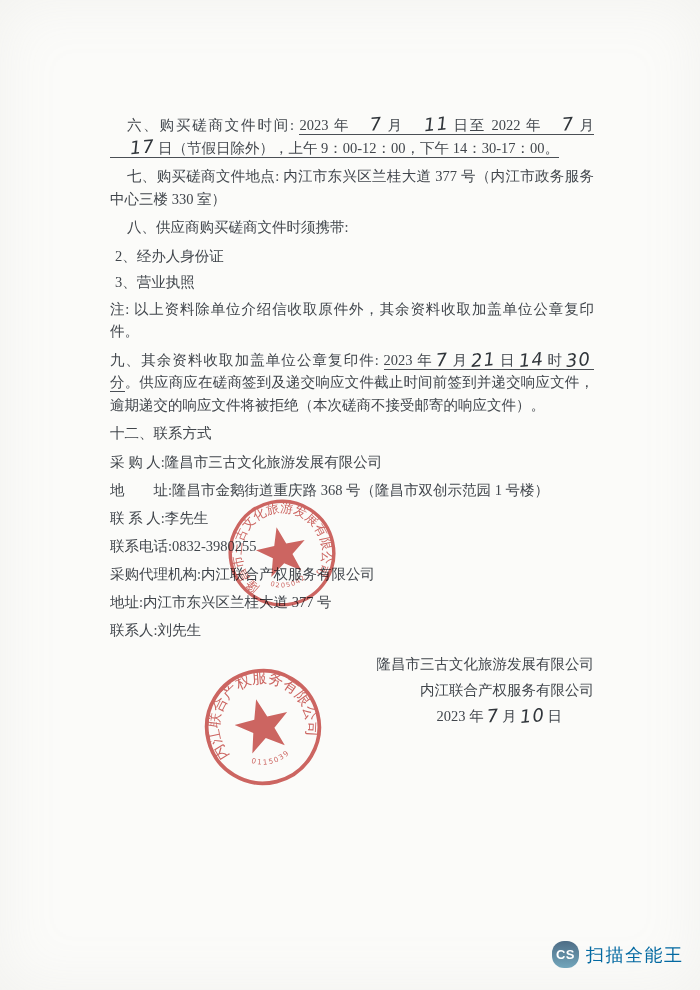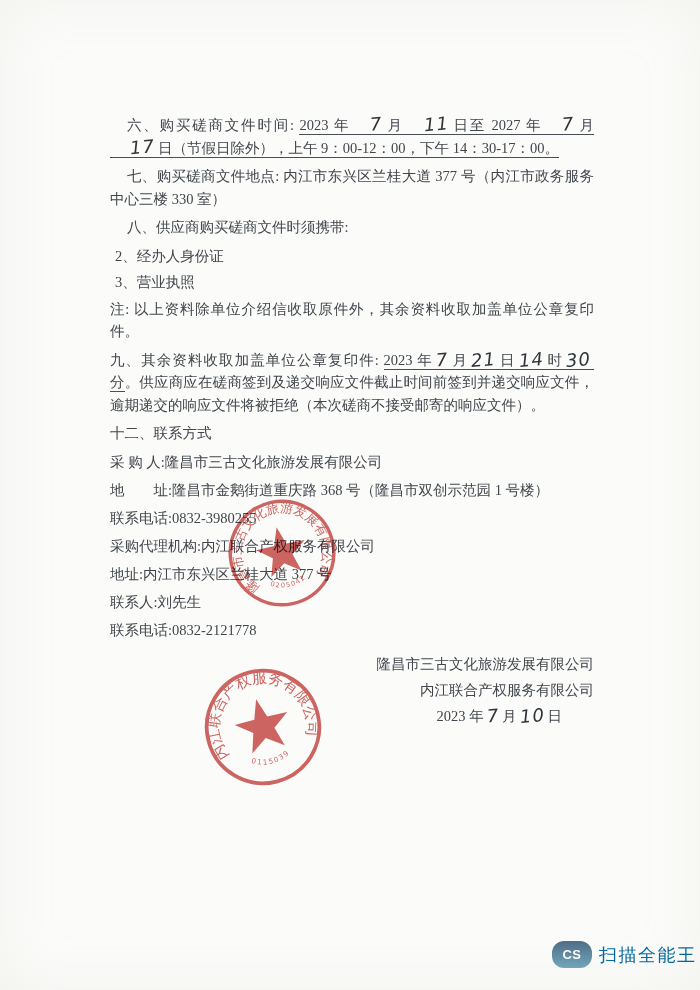--- a/index.html
+++ b/index.html
@@ -31,62 +31,62 @@
   .sig-line { margin:0; }
   .sig-date { margin-right:32px; }
   
   .stamp { position:absolute; mix-blend-mode:multiply; opacity:0.8; pointer-events:none; }
   .stamp svg { display:block; width:100%; height:100%; }
   .stamp-1 { left:213px; top:484px; width:138px; height:138px; transform:rotate(-12deg); }
   .stamp-2 { left:188px; top:652px; width:150px; height:150px; transform:rotate(-14deg); }
   
   .watermark { position:absolute; left:552px; top:941px; display:flex; align-items:center; gap:7px; }
   .wm-icon {
-    width:40px; height:27px; border-radius:12px;
+    width:27px; height:27px; border-radius:12px;
     background:linear-gradient(180deg,#4e6d86 0%,#72a6bb 100%);
     color:#ffffff; font-family:"Liberation Sans",sans-serif; font-weight:bold;
     font-size:13px; display:flex; align-items:center; justify-content:center;
     letter-spacing:0.5px;
   }
   .wm-text {
     font-family:"Liberation Sans",sans-serif; font-size:18px;
     color:#0369a1; letter-spacing:1.5px;
   }
 </style>
 </head>
 <body>
 
 <div class="page">
 
   <div class="content">
 
-    <p class="para indent1"><span>六、购买磋商文件时间: </span><span class="ul"><span>2023 年</span><span class="hand">7</span><span>月</span><span class="hand">11</span><span>日至 2027 年</span><span class="hand">7</span><span>月</span><span class="hand">17</span><span>日（节假日除外），</span><span>上午 9：00-12：00，下午 14：30-17：00。</span></span></p>
+    <p class="para indent1"><span>六、购买磋商文件时间: </span><span class="ul"><span>2023 年</span><span class="hand">7</span><span>月</span><span class="hand">11</span><span>日至 2022 年</span><span class="hand">7</span><span>月</span><span class="hand">17</span><span>日（节假日除外），</span><span>上午 9：00-12：00，下午 14：30-17：00。</span></span></p>
 
     <p class="para indent1">七、购买磋商文件地点: 内江市东兴区兰桂大道 377 号（内江市政务服务中心三楼 330 室）</p>
 
     <p class="para indent1">八、供应商购买磋商文件时须携带:</p>
 
     <p class="list-item">2、经办人身份证</p>
     <p class="list-item">3、营业执照</p>
 
     <p class="para">注: 以上资料除单位介绍信收取原件外，其余资料收取加盖单位公章复印件。</p>
 
     <p class="para"><span>九、其余资料收取加盖单位公章复印件: </span><span class="ul"><span>2023 年</span><span class="hand">7</span><span>月</span><span class="hand">21</span><span>日</span><span class="hand">14</span><span>时</span><span class="hand">30</span><span>分</span></span><span>。供应商应在磋商签到及递交响应文件截止时间前签到并递交响应文件，逾期递交的响应文件将被拒绝（本次磋商不接受邮寄的响应文件）。</span></p>
 
 
 
     <p class="para">十二、联系方式</p>
 
     <p class="contact-line"><span class="contact-label">采 购 人: </span><span>隆昌市三古文化旅游发展有限公司</span></p>
     <p class="contact-line"><span class="contact-label">地　　址: </span><span>隆昌市金鹅街道重庆路 368 号（隆昌市双创示范园 1 号楼）</span></p>
+    <p class="contact-line"><span class="contact-label">联 系 人: </span><span>李先生</span></p>
     <p class="contact-line"><span class="contact-label">联系电话: </span><span>0832-3980255</span></p>
     <p class="contact-line"><span class="contact-label">采购代理机构: </span><span>内江联合产权服务有限公司</span></p>
     <p class="contact-line"><span class="contact-label">地址: </span><span>内江市东兴区兰桂大道 377 号</span></p>
     <p class="contact-line"><span class="contact-label">联系人: </span><span>刘先生</span></p>
-    <p class="contact-line"><span class="contact-label">联系电话: </span><span>0832-2121778</span></p>
 
     <div class="sig-block">
       <p class="sig-line">隆昌市三古文化旅游发展有限公司</p>
       <p class="sig-line">内江联合产权服务有限公司</p>
       <p class="sig-line sig-date"><span>2023 年</span><span class="hand">7</span><span>月</span><span class="hand">10</span><span>日</span></p>
     </div>
   </div>
 
   <div class="stamp stamp-1">
     <svg viewBox="0 0 200 200" xmlns="http://www.w3.org/2000/svg">

